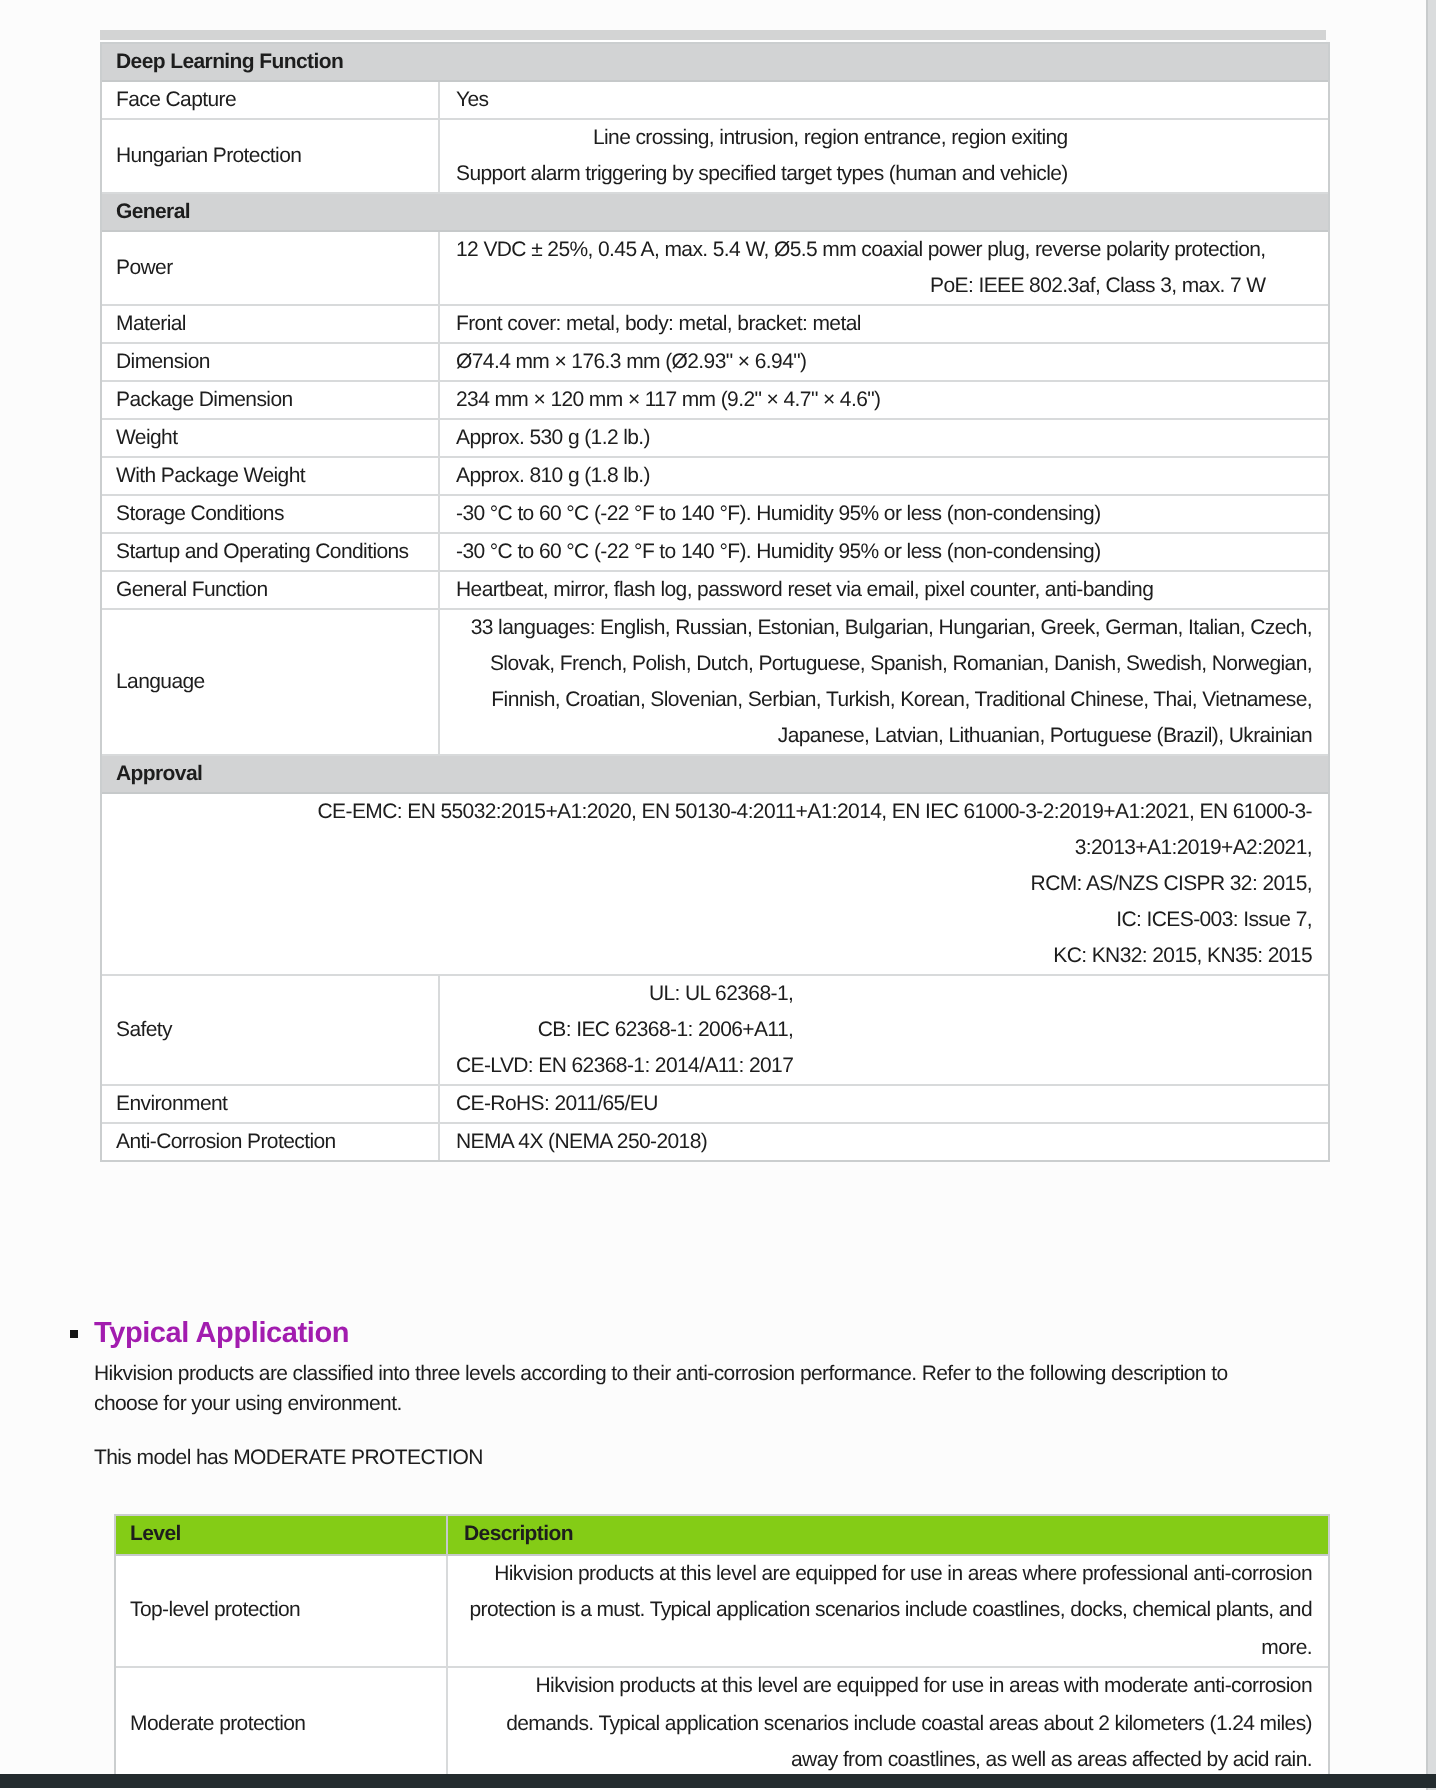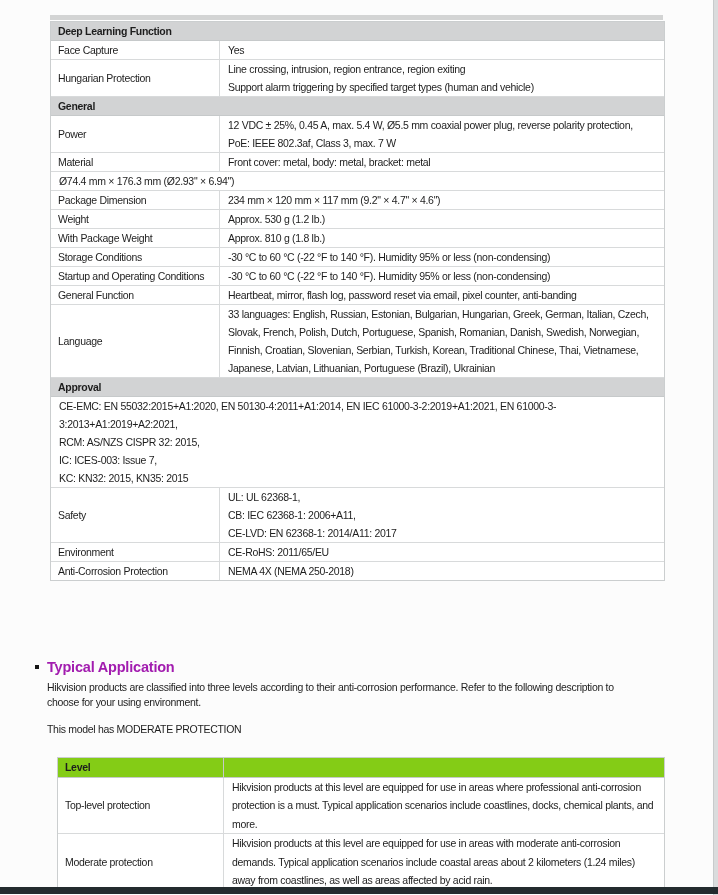--- a/index.html
+++ b/index.html
@@ -33,21 +33,21 @@
     padding:0 7px;border-bottom:1px solid #c6c9ca;
   }
   .row{display:flex;border-bottom:1px solid #d8dadb;}
   .row:last-child{border-bottom:none;}
   .cell-label{
     flex:0 0 154px;width:154px;padding:0 7px;
     border-right:1px solid #d8dadb;
     display:flex;align-items:center;
   }
   .cell-value{
-    flex:1;padding:0 8px;display:flex;align-items:center;min-width:0;
+    flex:1;padding:0 8px;display:flex;align-items:center;min-width:0;text-align:right;
   }
   .cell-label span,.cell-value span{display:block;white-space:pre-line;}
   
   .ta-heading{
     position:absolute;left:35px;top:659px;
     display:flex;align-items:center;gap:8px;
     font-size:14.5px;font-weight:bold;letter-spacing:-0.2px;color:#a21caf;
   }
   .bullet{width:4px;height:4px;background:#161616;display:inline-block;}
   .ta-intro{
@@ -106,20 +106,23 @@
   </div>
   <div class="row">
     <div class="cell-label">
         <span>Material</span>
       </div>
     <div class="cell-value">
         <span>Front cover: metal, body: metal, bracket: metal</span>
       </div>
   </div>
   <div class="row">
+    <div class="cell-label">
+        <span>Dimension</span>
+      </div>
     <div class="cell-value">
         <span>Ø74.4 mm × 176.3 mm (Ø2.93" × 6.94")</span>
       </div>
   </div>
   <div class="row">
     <div class="cell-label">
         <span>Package Dimension</span>
       </div>
     <div class="cell-value">
         <span>234 mm × 120 mm × 117 mm (9.2" × 4.7" × 4.6")</span>
@@ -216,20 +219,21 @@
   <span>Typical Application</span>
 </div>
 
 <div class="ta-intro">Hikvision products are classified into three levels according to their anti-corrosion performance. Refer to the following description to choose for your using environment.</div>
 
 <div class="ta-note">This model has MODERATE PROTECTION</div>
 
 <div class="app-table">
   <div class="hrow">
     <div class="hcell-level">Level</div>
+    <div class="hcell-desc">Description</div>
   </div>
   <div class="row">
     <div class="cell-label">
         <span>Top-level protection</span>
       </div>
     <div class="cell-value">
         <span>Hikvision products at this level are equipped for use in areas where professional anti-corrosion protection is a must. Typical application scenarios include coastlines, docks, chemical plants, and more.</span>
       </div>
   </div>
   <div class="row">

